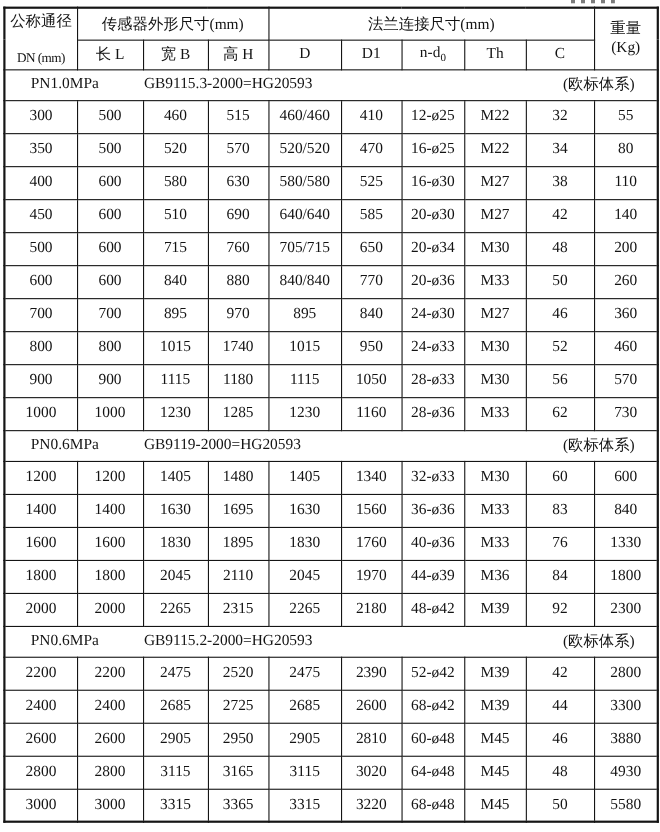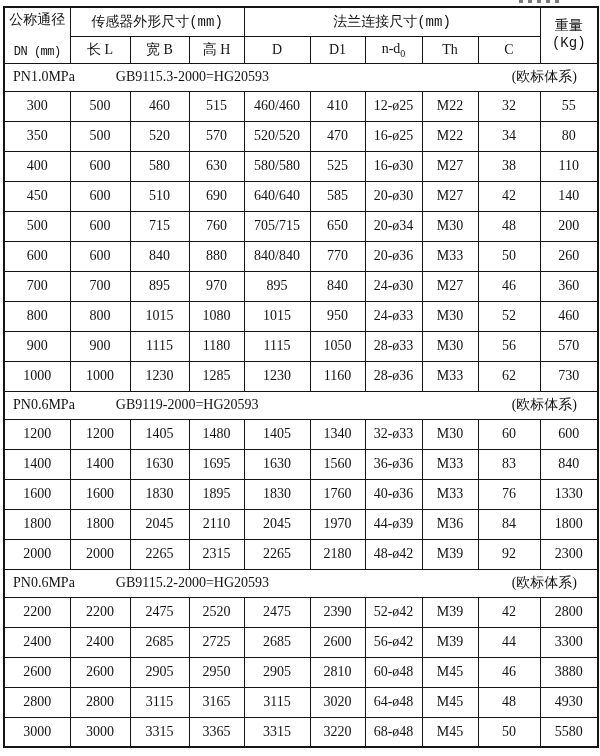--- a/index.html
+++ b/index.html
@@ -33,31 +33,31 @@
   table.spec th, table.spec td {
     border: 1.8px solid #151515;
     text-align: center;
     vertical-align: middle;
     font-weight: normal;
     font-size: 14px;
     padding: 0;
     overflow: hidden;
     white-space: nowrap;
   }
-  thead tr.h1 { height: 29px; font-family: Liberation Mono, monospace; }
+  thead tr.h1 { height: 29px; }
   thead tr.h2 { height: 27px; }
   tr.section-row { height: 28px; }
   tr.data-row { height: 30px; }
   .dn-line2 { font-size: 12px; letter-spacing: -0.5px; margin-top: 16px; }
   .weight-line { line-height: 1.25; }
   tr.section-row td {
     text-align: left;
     position: relative;
   }
-  .section-pressure { padding-left: 8px; }
+  .section-pressure { padding-left: 23px; }
   .section-standard { margin-left: 41px; }
   .section-note {
     position: absolute;
     right: 20px; top: 50%;
     transform: translateY(-50%);
   }
   sub { font-size: 10px; }
 </style>
 </head>
 <body>
@@ -187,21 +187,21 @@
           <td>840</td>
           <td>24-ø30</td>
           <td>M27</td>
           <td>46</td>
           <td>360</td>
         </tr>
         <tr class="data-row">
           <td>800</td>
           <td>800</td>
           <td>1015</td>
-          <td>1080</td>
+          <td>1740</td>
           <td>1015</td>
           <td>950</td>
           <td>24-ø33</td>
           <td>M30</td>
           <td>52</td>
           <td>460</td>
         </tr>
         <tr class="data-row">
           <td>900</td>
           <td>900</td>
@@ -304,21 +304,21 @@
           <td>42</td>
           <td>2800</td>
         </tr>
         <tr class="data-row">
           <td>2400</td>
           <td>2400</td>
           <td>2685</td>
           <td>2725</td>
           <td>2685</td>
           <td>2600</td>
-          <td>56-ø42</td>
+          <td>68-ø42</td>
           <td>M39</td>
           <td>44</td>
           <td>3300</td>
         </tr>
         <tr class="data-row">
           <td>2600</td>
           <td>2600</td>
           <td>2905</td>
           <td>2950</td>
           <td>2905</td>

